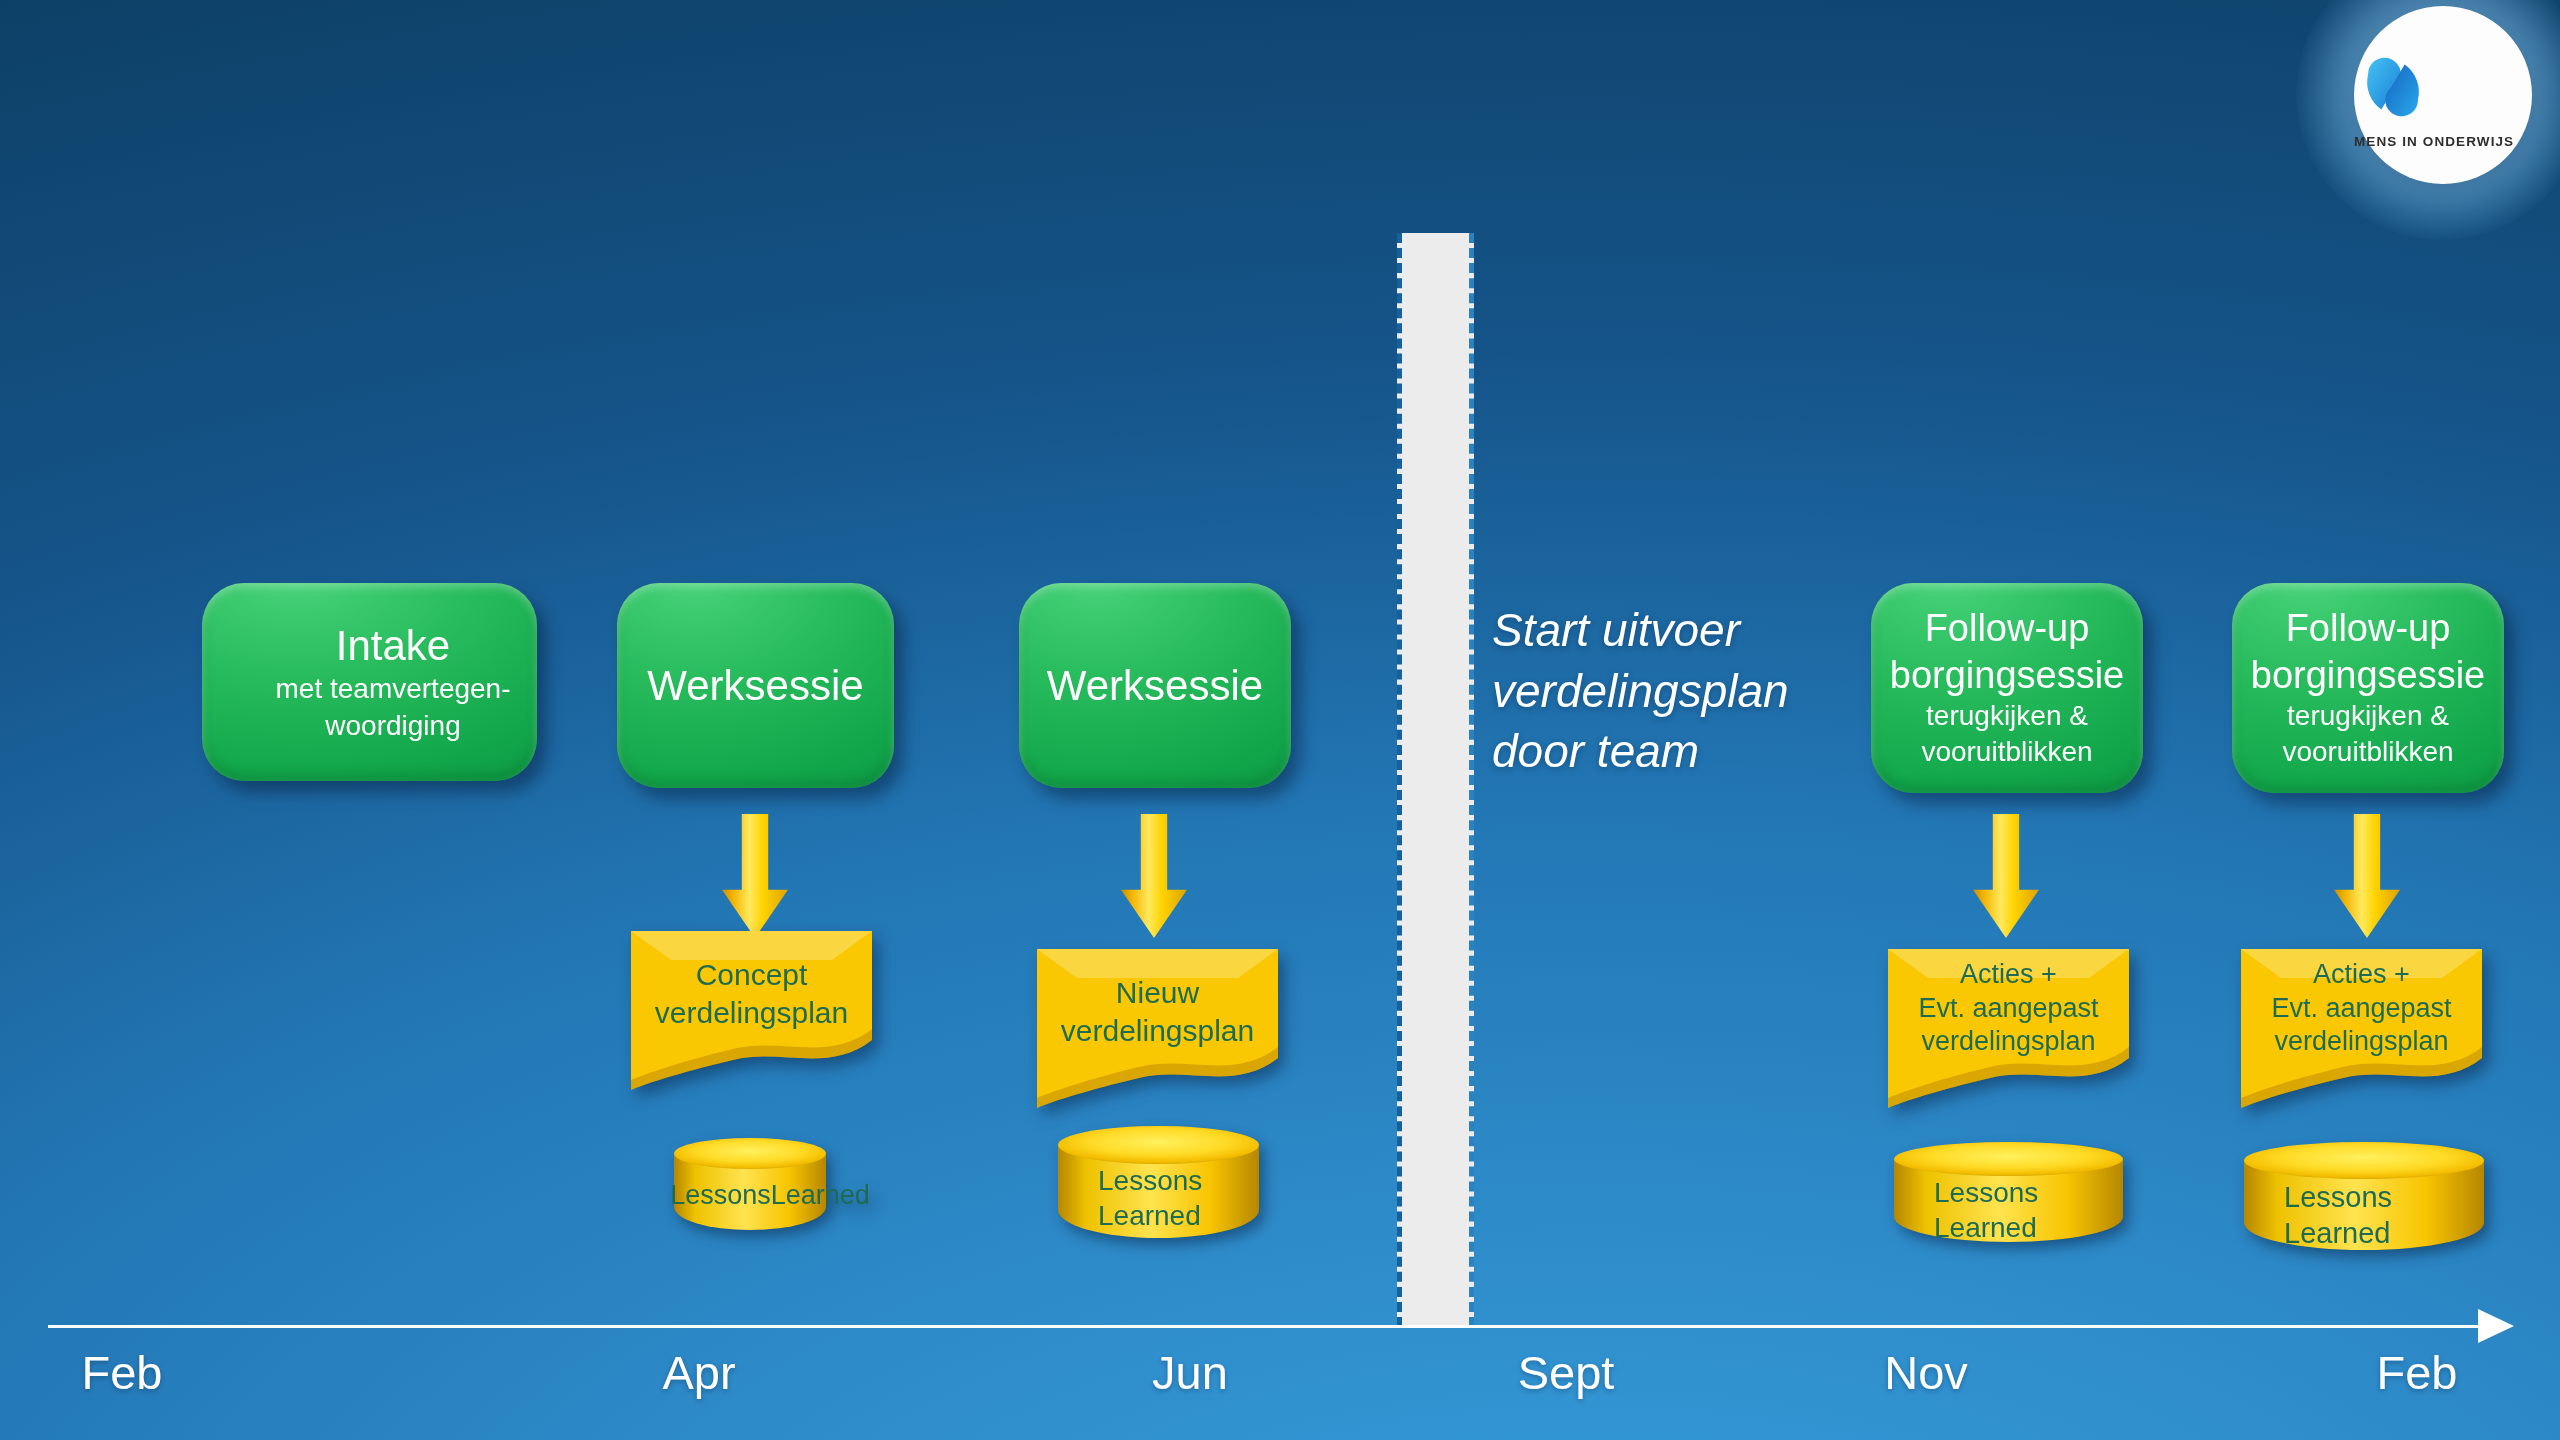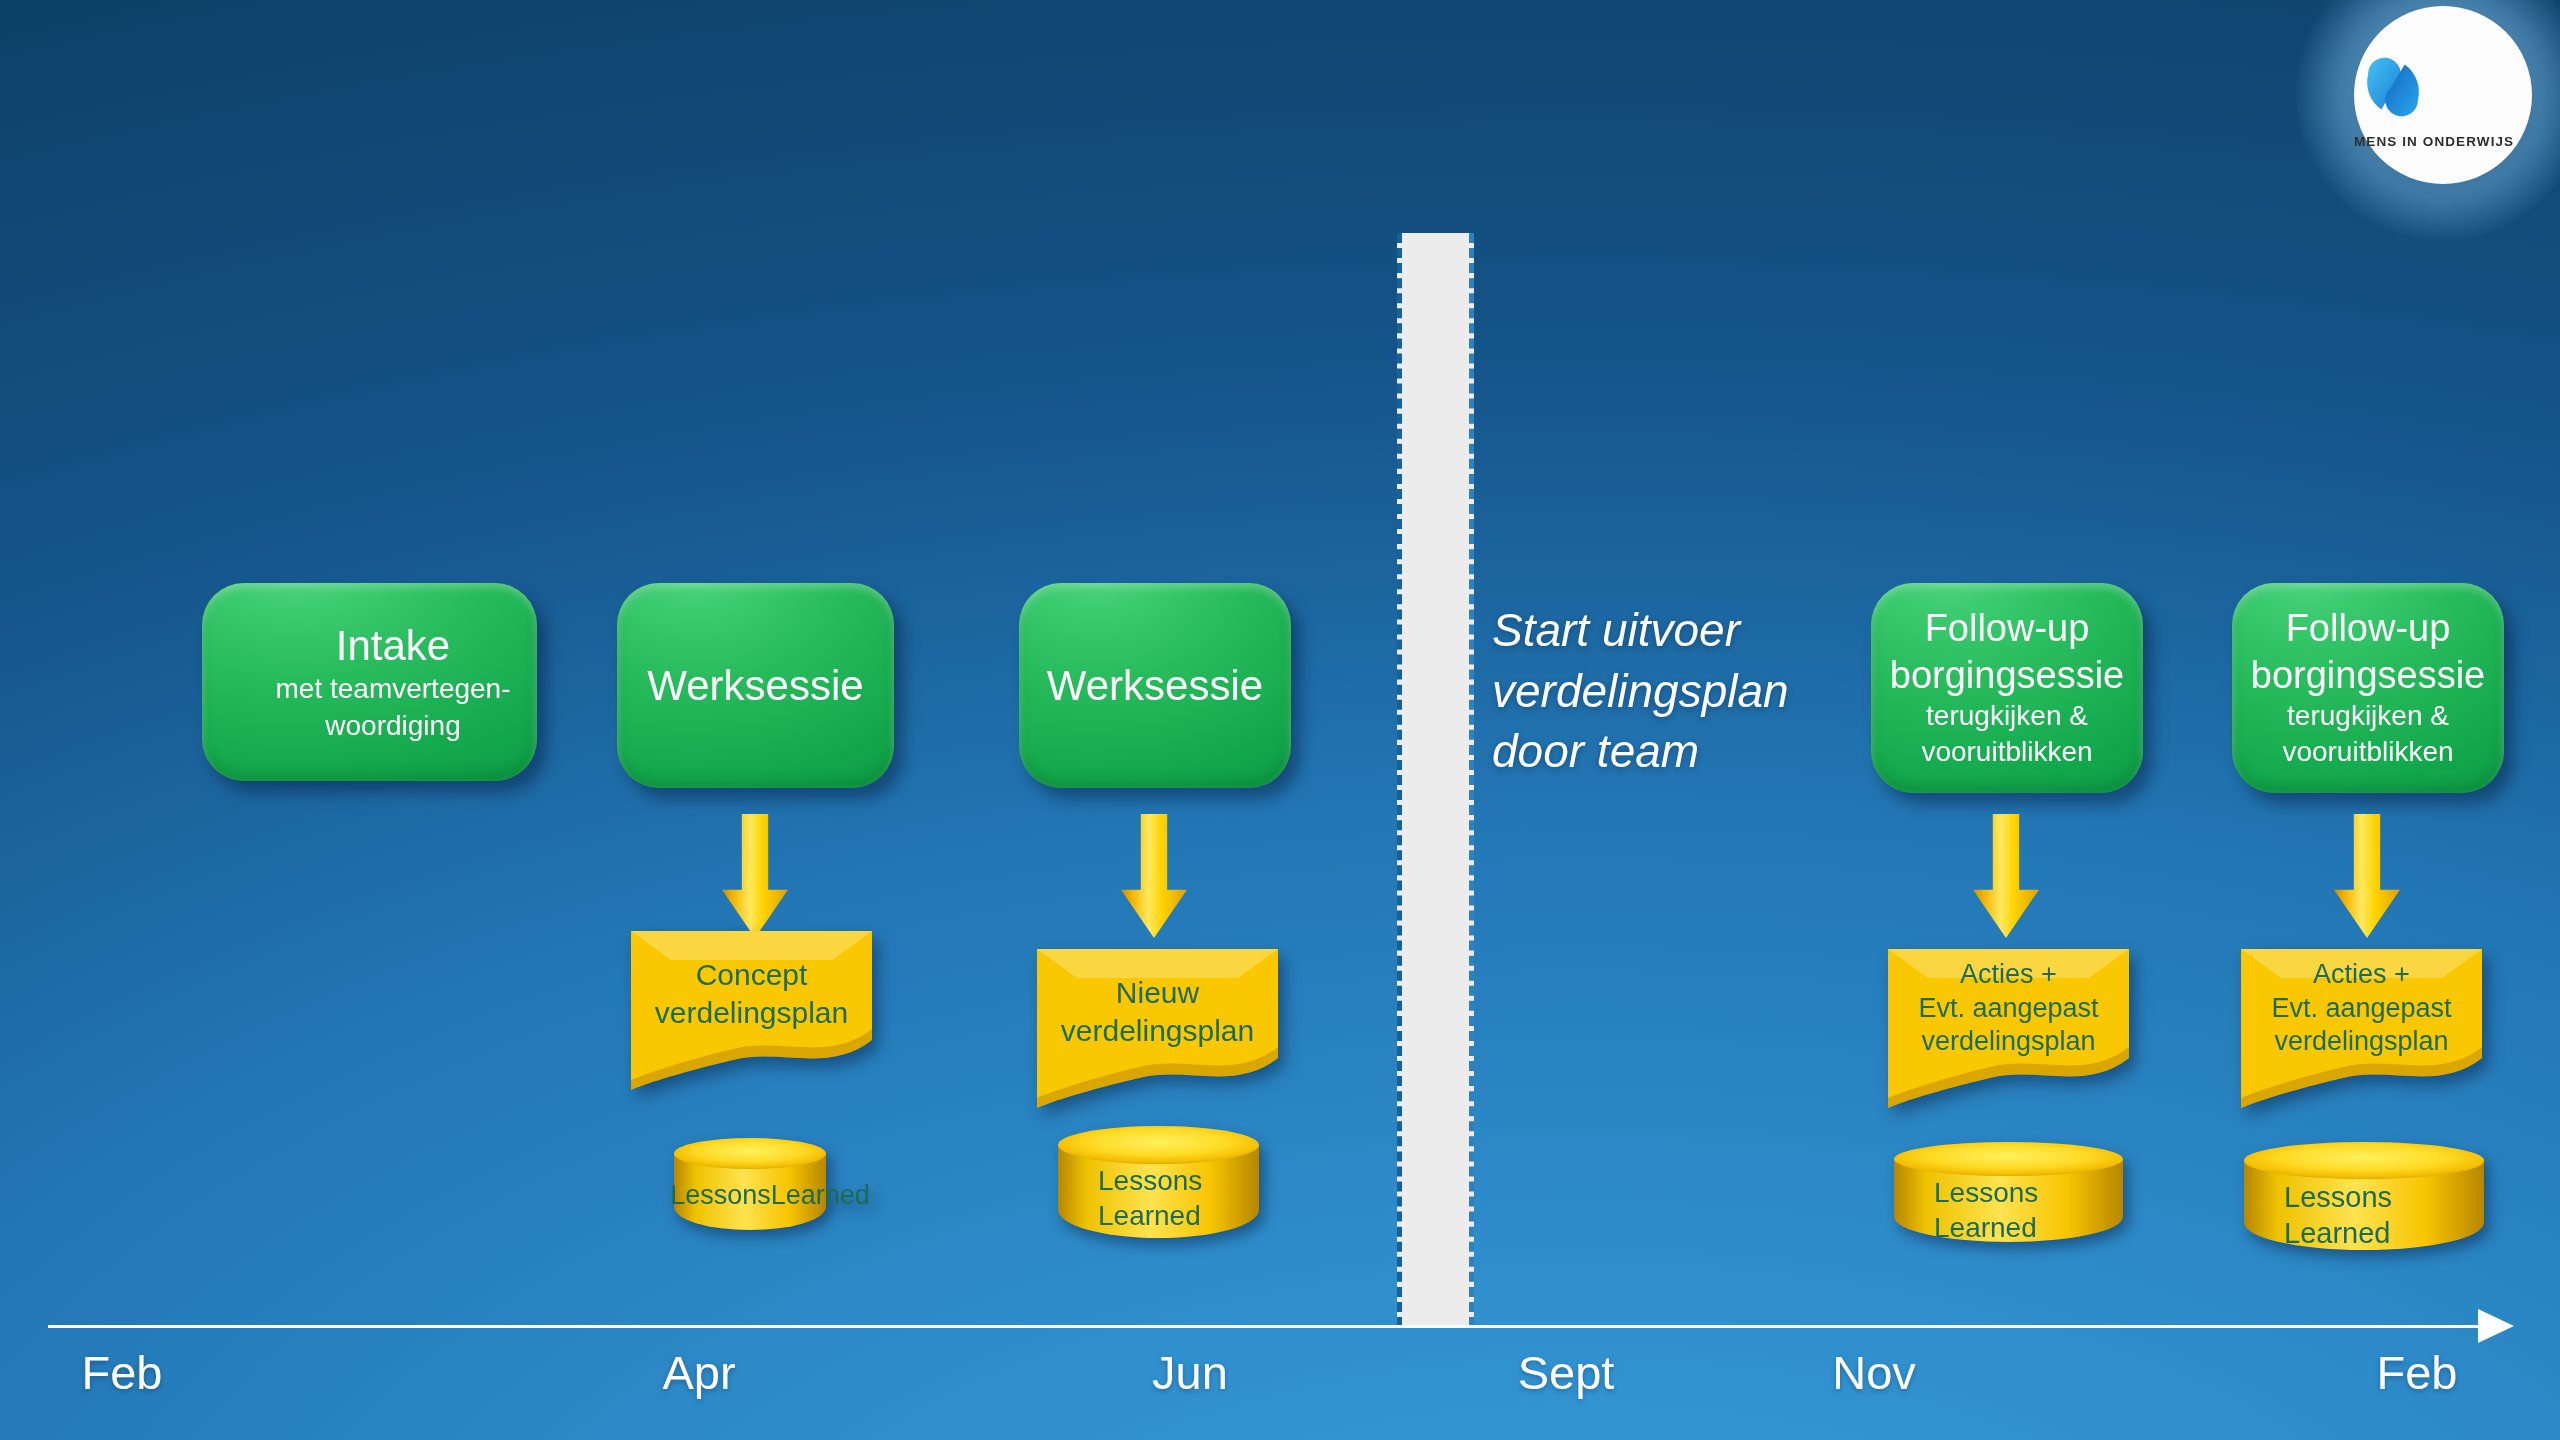--- a/index.html
+++ b/index.html
@@ -82,21 +82,21 @@
   .start-note{position:absolute;left:1492px;top:600px;width:360px;color:#fff;font-style:italic;
     font-size:46px;line-height:1.32;text-align:left;text-shadow:0 2px 6px rgba(0,20,45,.35);}
   .start-note span{display:block;}
 
   
   .timeline-line{position:absolute;left:48px;top:1325px;width:2436px;height:3px;background:#fff;}
   .timeline-arrowhead{position:absolute;left:2478px;top:1309px;width:0;height:0;
     border-left:36px solid #fff;border-top:17px solid transparent;border-bottom:17px solid transparent;}
   .month{position:absolute;top:1345px;transform:translateX(-50%);color:#fff;font-size:47px;font-weight:400;
     text-shadow:0 2px 5px rgba(0,20,45,.3);}
-  .m-0{left:122px;} .m-1{left:699px;} .m-2{left:1190px;} .m-3{left:1566px;} .m-4{left:1874px;} .m-5{left:2417px;}
+  .m-0{left:122px;} .m-1{left:699px;} .m-2{left:1190px;} .m-3{left:1566px;} .m-4{left:1926px;} .m-5{left:2417px;}
 </style>
 </head>
 <body>
 
 <div class="stage">
 
 
   <div class="logo-glow"></div>
   <div class="logo-circle">
     <svg class="logo-mark" viewBox="0 0 100 100">

